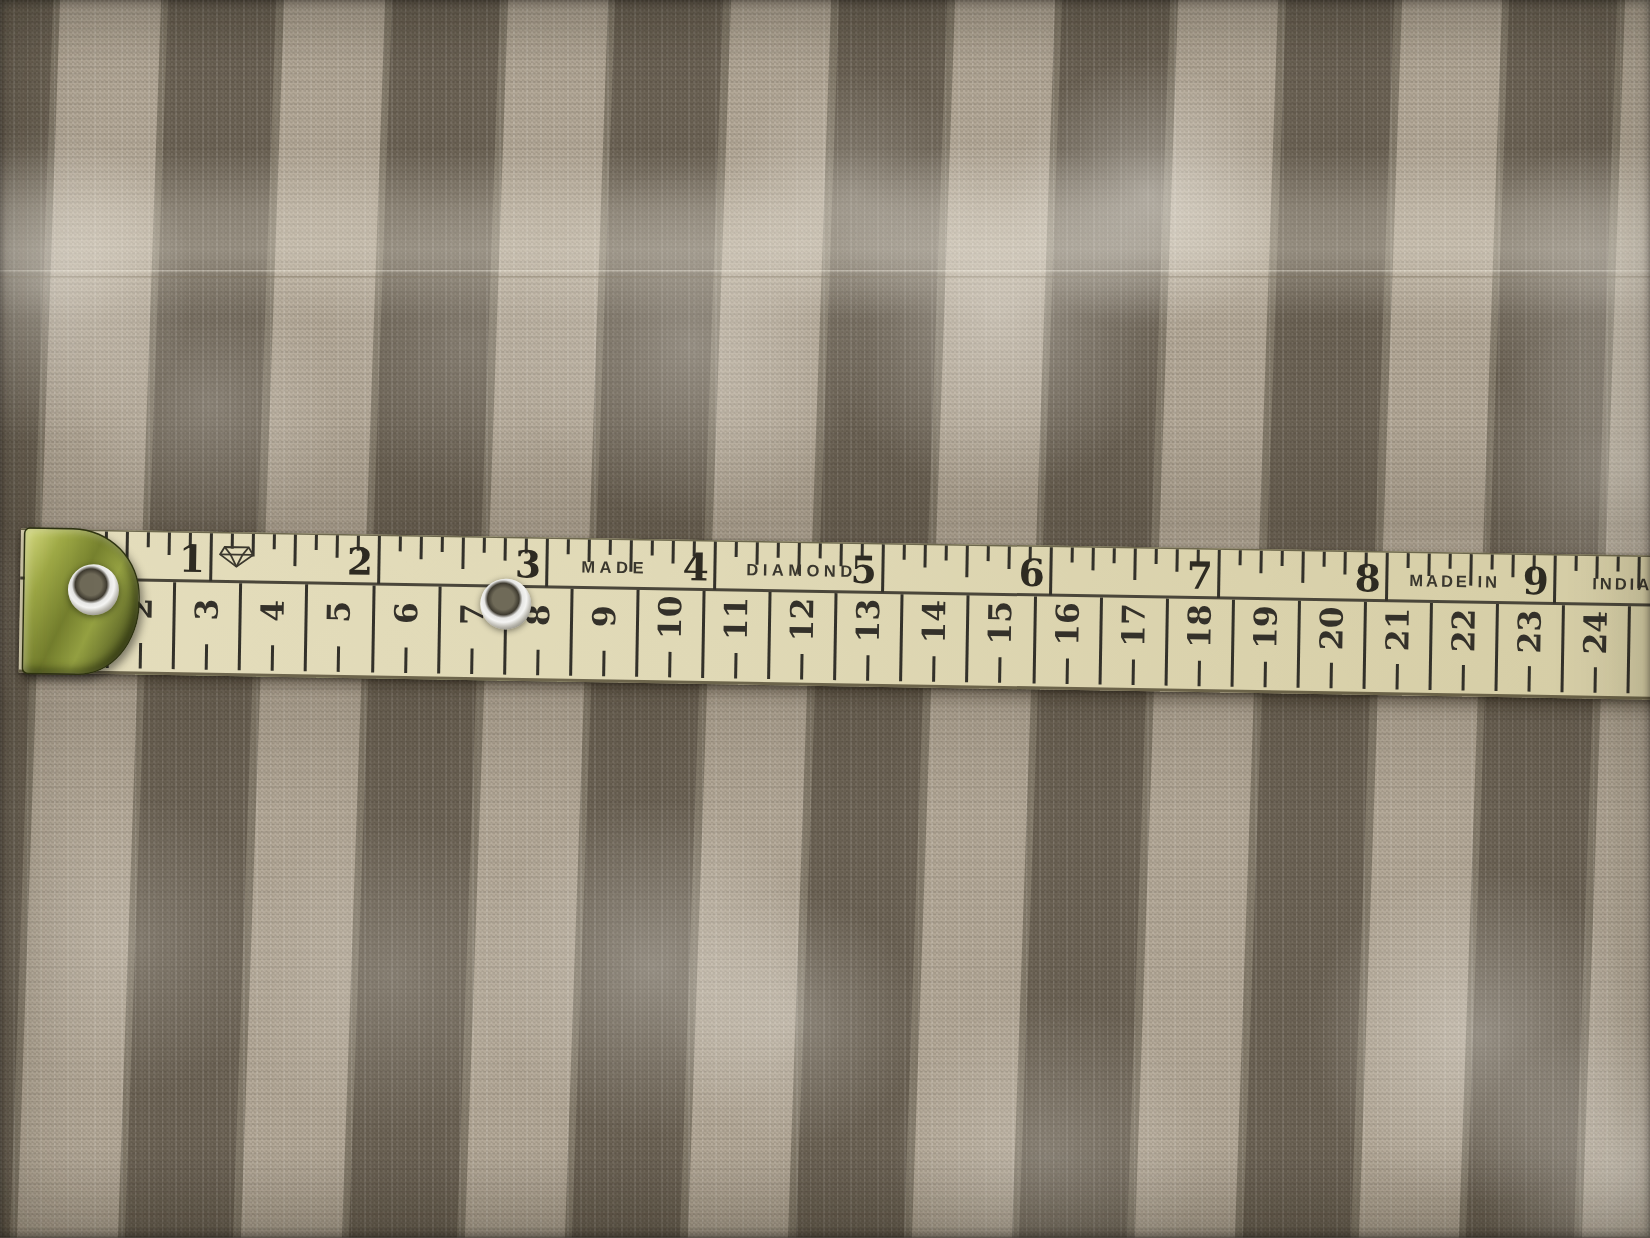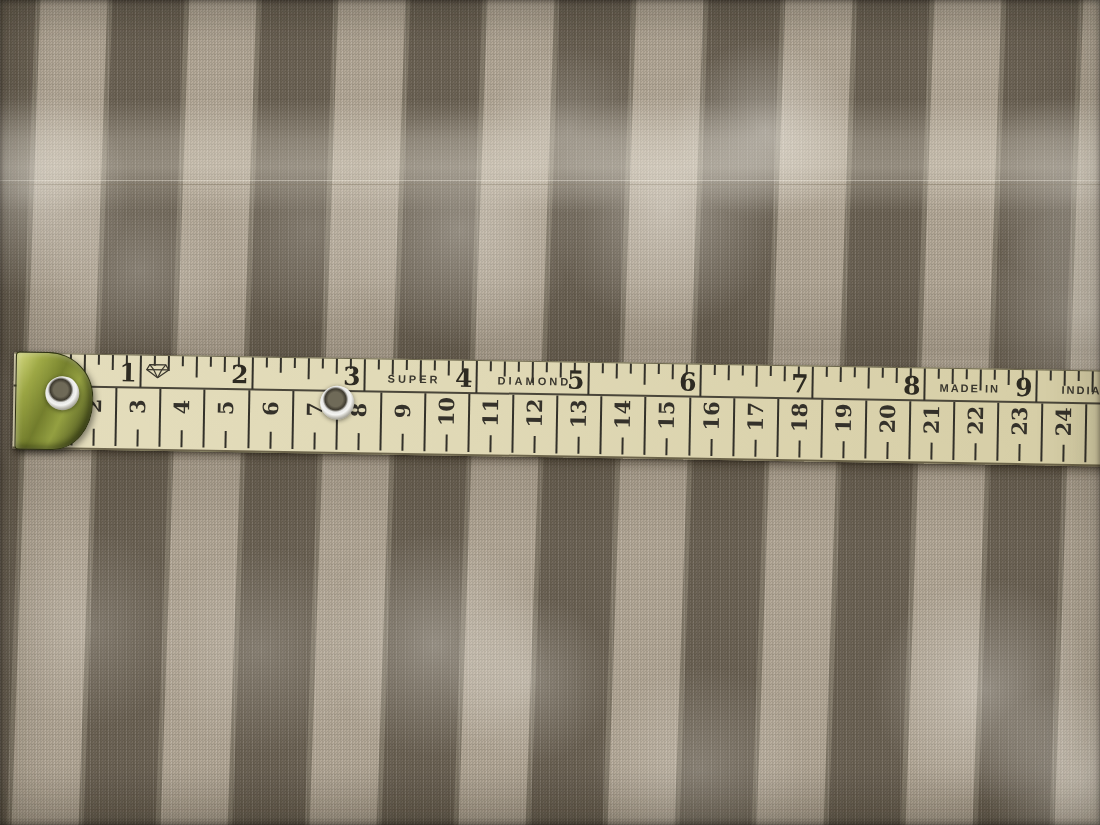--- a/index.html
+++ b/index.html
@@ -301,21 +301,21 @@
         <g fill="none" stroke="#3b382e" stroke-width="1.2">
           <polygon points="4,1 20,1 23,6 12,14 1,6"></polygon>
           <line x1="1" y1="6" x2="23" y2="6"></line>
           <line x1="4" y1="1" x2="8" y2="6"></line>
           <line x1="20" y1="1" x2="16" y2="6"></line>
           <line x1="8" y1="6" x2="12" y2="14"></line>
           <line x1="16" y1="6" x2="12" y2="14"></line>
         </g>
       </svg>
 
-      <span class="brand" style="left:374px">SUPER</span>
+      <span class="brand" style="left:374px">MADE</span>
       <span class="brand" style="left:484px">DIAMOND</span>
       <span class="brand" style="left:926px;letter-spacing:2px">MADE IN</span>
       <span class="brand" style="left:1048px;letter-spacing:2px">INDIA</span>
 
       <div class="metal-end"></div>
       <div class="grommet g1"></div>
       <div class="grommet g2"></div>
     </div>
   </div>
 

